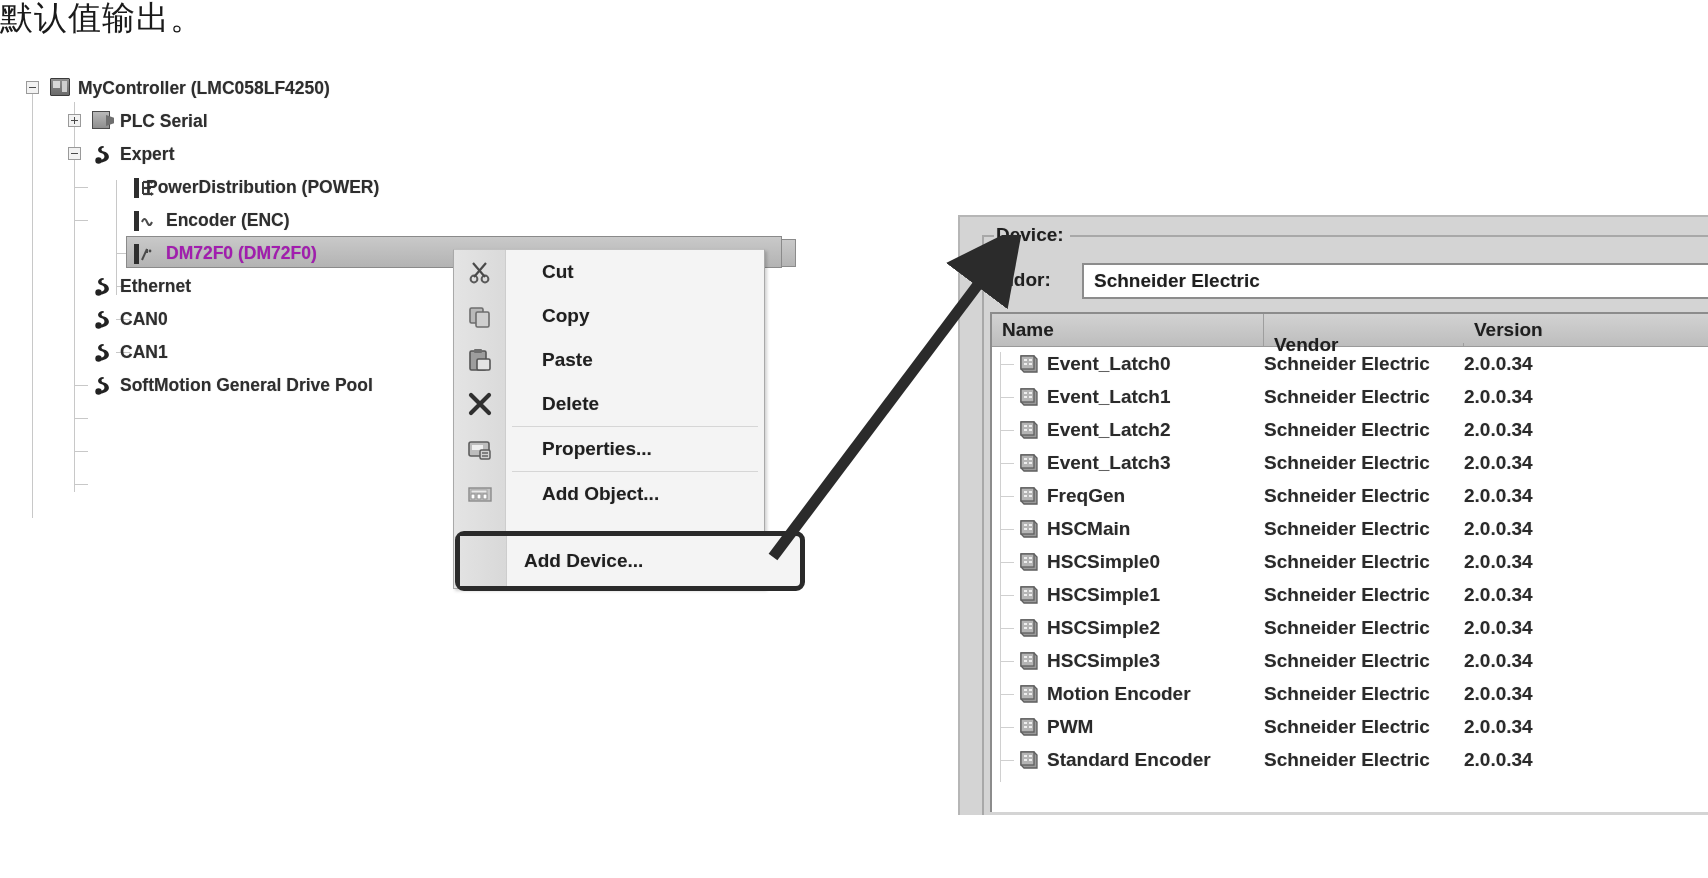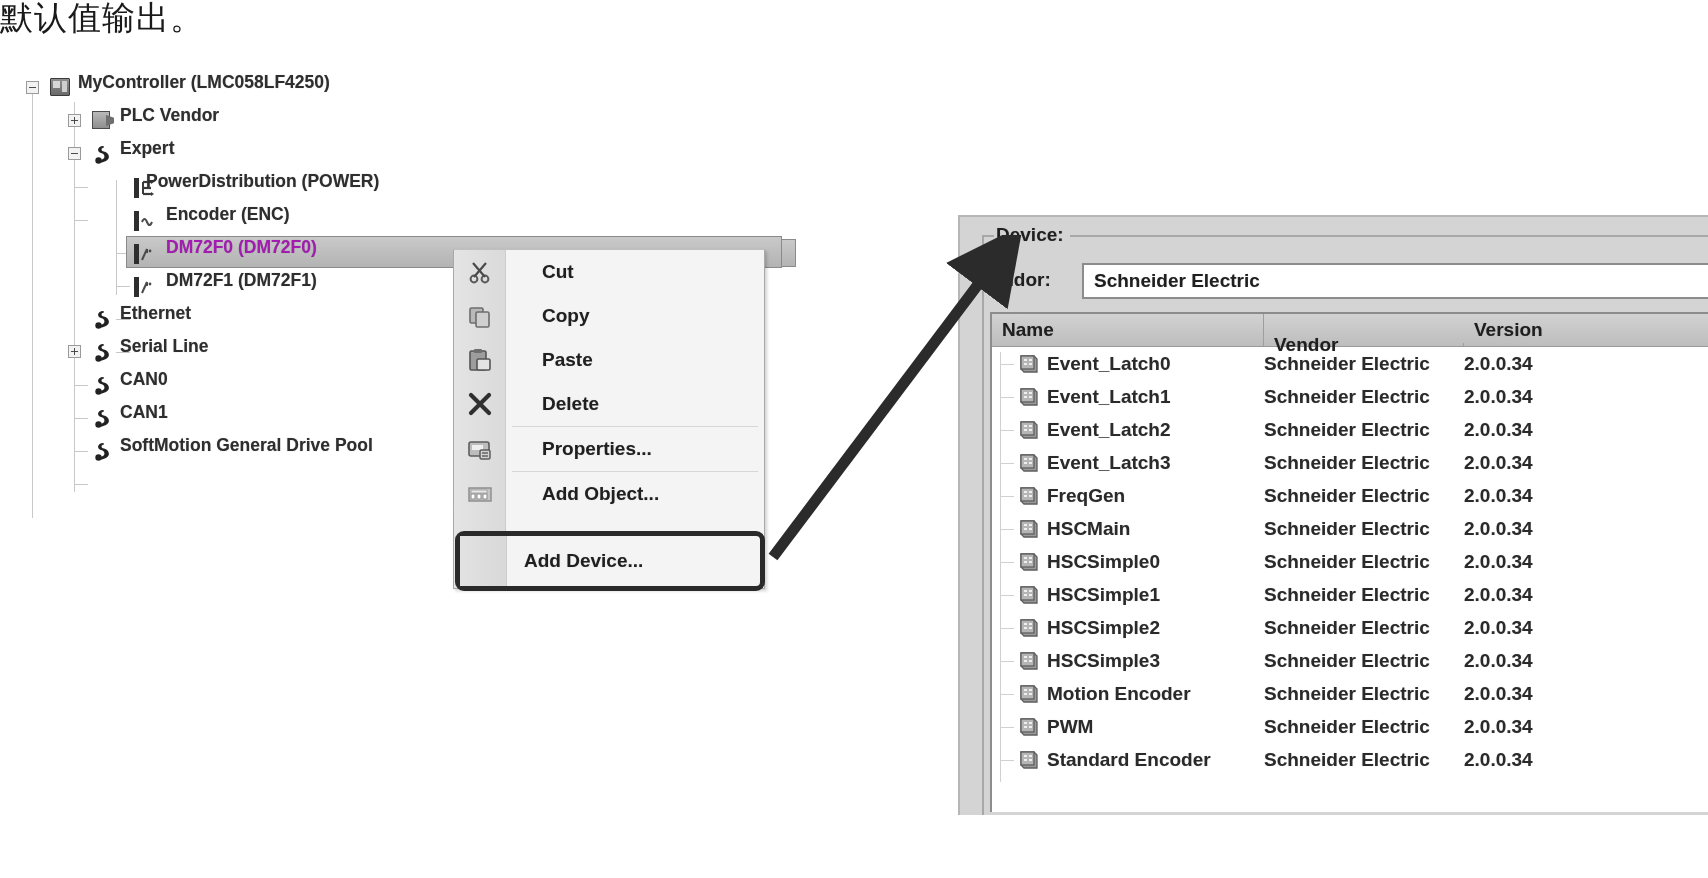--- a/index.html
+++ b/index.html
@@ -31,21 +31,21 @@
     left: 26px; top: 72px;
     width: 640px;
     font-size: 17.5px;
     color: #2b2b2b;
     font-weight: bold;
   }
   .trow {
     position: relative;
     height: 33px;
     display: flex;
-    align-items: flex-start;
+    align-items: center;
     white-space: nowrap;
   }
   .tlabel {
     position: relative;
     z-index: 3;
     color: #2e2e2e;
     text-shadow: 0 0 1px rgba(80,80,80,0.45);
   }
   
   .expander {
@@ -203,21 +203,21 @@
     transform: translateY(-50%);
     width: 26px; height: 26px;
     z-index: 2;
   }
   .micon svg { display: block; }
 
   
   #adddevbox {
     position: absolute;
     left: 455px; top: 531px;
-    width: 310px; height: 60px;
+    width: 350px; height: 60px;
     border: 5px solid #2a2a2a;
     border-radius: 9px;
     background: #f4f4f4;
     box-sizing: border-box;
     z-index: 8;
   }
   #adddevbox .inner-gutter {
     position: absolute;
     left: 0; top: 0; bottom: 0;
     width: 46px;
@@ -411,21 +411,21 @@
       <span style="position:absolute;left:24px;top:6px;width:22px;height:22px">
         <span class="ticon ic-controller"></span>
       </span>
       <span class="tlabel" style="margin-left:52px">MyController (LMC058LF4250)</span>
     </div>
     <div class="trow">
       <span class="expander plus" style="left:42px;top:9px"></span>
       <span style="position:absolute;left:66px;top:6px;width:22px;height:22px">
         <span class="ticon ic-plc"></span>
       </span>
-      <span class="tlabel" style="margin-left:94px">PLC Vendor</span>
+      <span class="tlabel" style="margin-left:94px">PLC Serial</span>
     </div>
     <div class="trow">
       <span class="expander " style="left:42px;top:9px"></span>
       <span style="position:absolute;left:66px;top:6px;width:22px;height:22px">
         <span class="ticon ic-plug">
           <svg width="18" height="20" viewBox="0 0 18 20">
             <path d="M11.5 2 C5 2 4.5 8 9 9 C13.5 10 14 15 8 16 L4 18 L10 18.5 L14 17 C19 14.5 17 8.5 12 7.5 C8.5 6.8 8.8 4 12 3.6 Z" fill="#222"></path>
             <circle cx="6.5" cy="16.5" r="3.2" fill="#222"></circle>
           </svg>
         </span>
@@ -467,54 +467,29 @@
             <rect x="0" y="1" width="5" height="20" fill="#2e2e2e"></rect>
             <path d="M8 17 L13 6" stroke="#4a4a4a" stroke-width="2"></path>
             <path d="M13 6 L13 10" stroke="#4a4a4a" stroke-width="2"></path>
             <circle cx="16" cy="8" r="1.4" fill="#4a4a4a"></circle>
           </svg>
         </span>
       </span>
       <span class="tlabel" style="margin-left:140px">DM72F0 (DM72F0)</span>
     </div>
     <div class="trow">
-      <span style="position:absolute;left:108px;top:6px;width:22px;height:22px">
-        <span class="ticon ic-mod">
-          <svg width="20" height="22" viewBox="0 0 20 22">
-            <rect x="0" y="1" width="5" height="20" fill="#2e2e2e"></rect>
-            <path d="M8 17 L13 6" stroke="#4a4a4a" stroke-width="2"></path>
-            <path d="M13 6 L13 10" stroke="#4a4a4a" stroke-width="2"></path>
-            <circle cx="16" cy="8" r="1.4" fill="#4a4a4a"></circle>
-          </svg>
-        </span>
-      </span>
-      <span class="tlabel" style="margin-left:140px">DM72F1 (DM72F1)</span>
-    </div>
-    <div class="trow">
       <span style="position:absolute;left:66px;top:6px;width:22px;height:22px">
         <span class="ticon ic-plug">
           <svg width="18" height="20" viewBox="0 0 18 20">
             <path d="M11.5 2 C5 2 4.5 8 9 9 C13.5 10 14 15 8 16 L4 18 L10 18.5 L14 17 C19 14.5 17 8.5 12 7.5 C8.5 6.8 8.8 4 12 3.6 Z" fill="#222"></path>
             <circle cx="6.5" cy="16.5" r="3.2" fill="#222"></circle>
           </svg>
         </span>
       </span>
       <span class="tlabel" style="margin-left:94px">Ethernet</span>
-    </div>
-    <div class="trow">
-      <span class="expander plus" style="left:42px;top:9px"></span>
-      <span style="position:absolute;left:66px;top:6px;width:22px;height:22px">
-        <span class="ticon ic-plug">
-          <svg width="18" height="20" viewBox="0 0 18 20">
-            <path d="M11.5 2 C5 2 4.5 8 9 9 C13.5 10 14 15 8 16 L4 18 L10 18.5 L14 17 C19 14.5 17 8.5 12 7.5 C8.5 6.8 8.8 4 12 3.6 Z" fill="#222"></path>
-            <circle cx="6.5" cy="16.5" r="3.2" fill="#222"></circle>
-          </svg>
-        </span>
-      </span>
-      <span class="tlabel" style="margin-left:94px">Serial Line</span>
     </div>
     <div class="trow">
       <span style="position:absolute;left:66px;top:6px;width:22px;height:22px">
         <span class="ticon ic-plug">
           <svg width="18" height="20" viewBox="0 0 18 20">
             <path d="M11.5 2 C5 2 4.5 8 9 9 C13.5 10 14 15 8 16 L4 18 L10 18.5 L14 17 C19 14.5 17 8.5 12 7.5 C8.5 6.8 8.8 4 12 3.6 Z" fill="#222"></path>
             <circle cx="6.5" cy="16.5" r="3.2" fill="#222"></circle>
           </svg>
         </span>
       </span>

